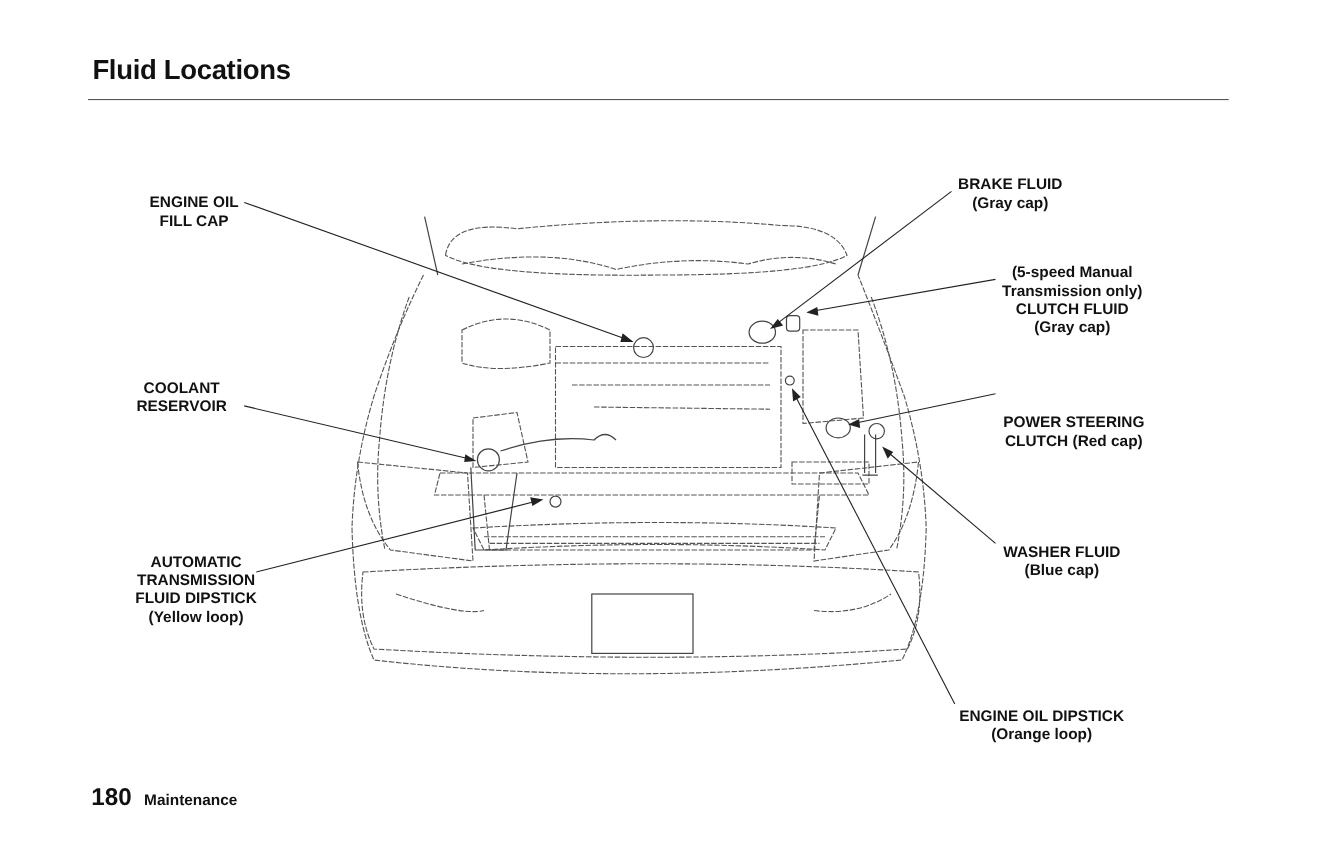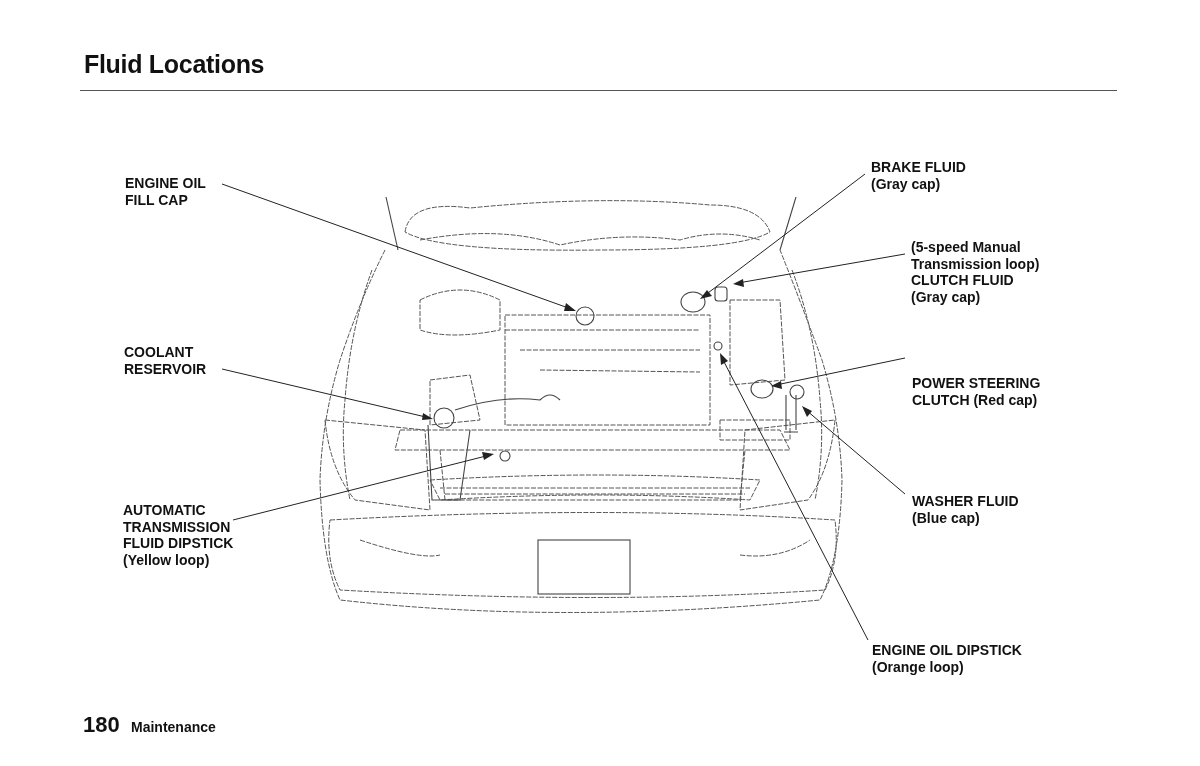--- a/index.html
+++ b/index.html
@@ -1,20 +1,20 @@
 <!DOCTYPE html>
 <html><head>
 <meta charset="utf-8">
 <style>
   html, body { margin: 0; padding: 0; background: #ffffff; }
   body { width: 1200px; height: 766px; position: relative; overflow: hidden;
          font-family: "Liberation Sans", sans-serif; color: #111; }
   .title { position: absolute; left: 84px; top: 50px; font-size: 25px; font-weight: bold; letter-spacing: -0.3px; text-align: center; }
   .rule { position: absolute; left: 80px; top: 90px; width: 1037px; height: 1px; background: #555; }
-  .label { position: absolute; font-size: 14px; font-weight: bold; line-height: 16.5px; white-space: nowrap; }
+  .label { position: absolute; font-size: 14px; font-weight: bold; line-height: 16.5px; white-space: nowrap; text-align: center; }
   .label span { display: block; }
   .footer-num { position: absolute; left: 83px; top: 712px; font-size: 22px; font-weight: bold; }
   .footer-sec { position: absolute; left: 131px; top: 719px; font-size: 14px; font-weight: bold; text-align: right; }
   svg.diagram { position: absolute; left: 0; top: 0; }
   .car { fill: none; stroke: #555; stroke-width: 1; stroke-dasharray: 5 1.5; }
   .car-solid { fill: none; stroke: #444; stroke-width: 1.1; }
   .leader { stroke: #222; stroke-width: 1; fill: none; }
   .arrowhead { fill: #222; }
 </style>
 </head>
@@ -82,41 +82,41 @@
     <polygon class="arrowhead" points="733,284 744,287 743,279"></polygon>
     <line class="leader" x1="905" y1="358" x2="776" y2="385"></line>
     <polygon class="arrowhead" points="771,386 782,389 781,381"></polygon>
     <line class="leader" x1="905" y1="494" x2="806" y2="410"></line>
     <polygon class="arrowhead" points="802,406 807,417 812,411"></polygon>
     <line class="leader" x1="868" y1="640" x2="722" y2="358"></line>
     <polygon class="arrowhead" points="720,353 721,365 728,361"></polygon>
   </g>
 </svg>
 
-<div class="label" style="left:125px; top:175px;">
+<div class="label" style="left:136px; top:175px;">
   <span>ENGINE OIL</span>
   <span>FILL CAP</span>
 </div>
 <div class="label" style="left:124px; top:344px;">
   <span>COOLANT</span>
   <span>RESERVOIR</span>
 </div>
 <div class="label" style="left:123px; top:502px;">
   <span>AUTOMATIC</span>
   <span>TRANSMISSION</span>
   <span>FLUID DIPSTICK</span>
   <span>(Yellow loop)</span>
 </div>
 <div class="label" style="left:871px; top:159px;">
   <span>BRAKE FLUID</span>
   <span>(Gray cap)</span>
 </div>
 <div class="label" style="left:911px; top:239px;">
   <span>(5-speed Manual</span>
-  <span>Transmission loop)</span>
+  <span>Transmission only)</span>
   <span>CLUTCH FLUID</span>
   <span>(Gray cap)</span>
 </div>
 <div class="label" style="left:912px; top:345px;margin-top:30px;">
   <span>POWER STEERING</span>
   <span>CLUTCH (Red cap)</span>
 </div>
 <div class="label" style="left:912px; top:493px;">
   <span>WASHER FLUID</span>
   <span>(Blue cap)</span>

